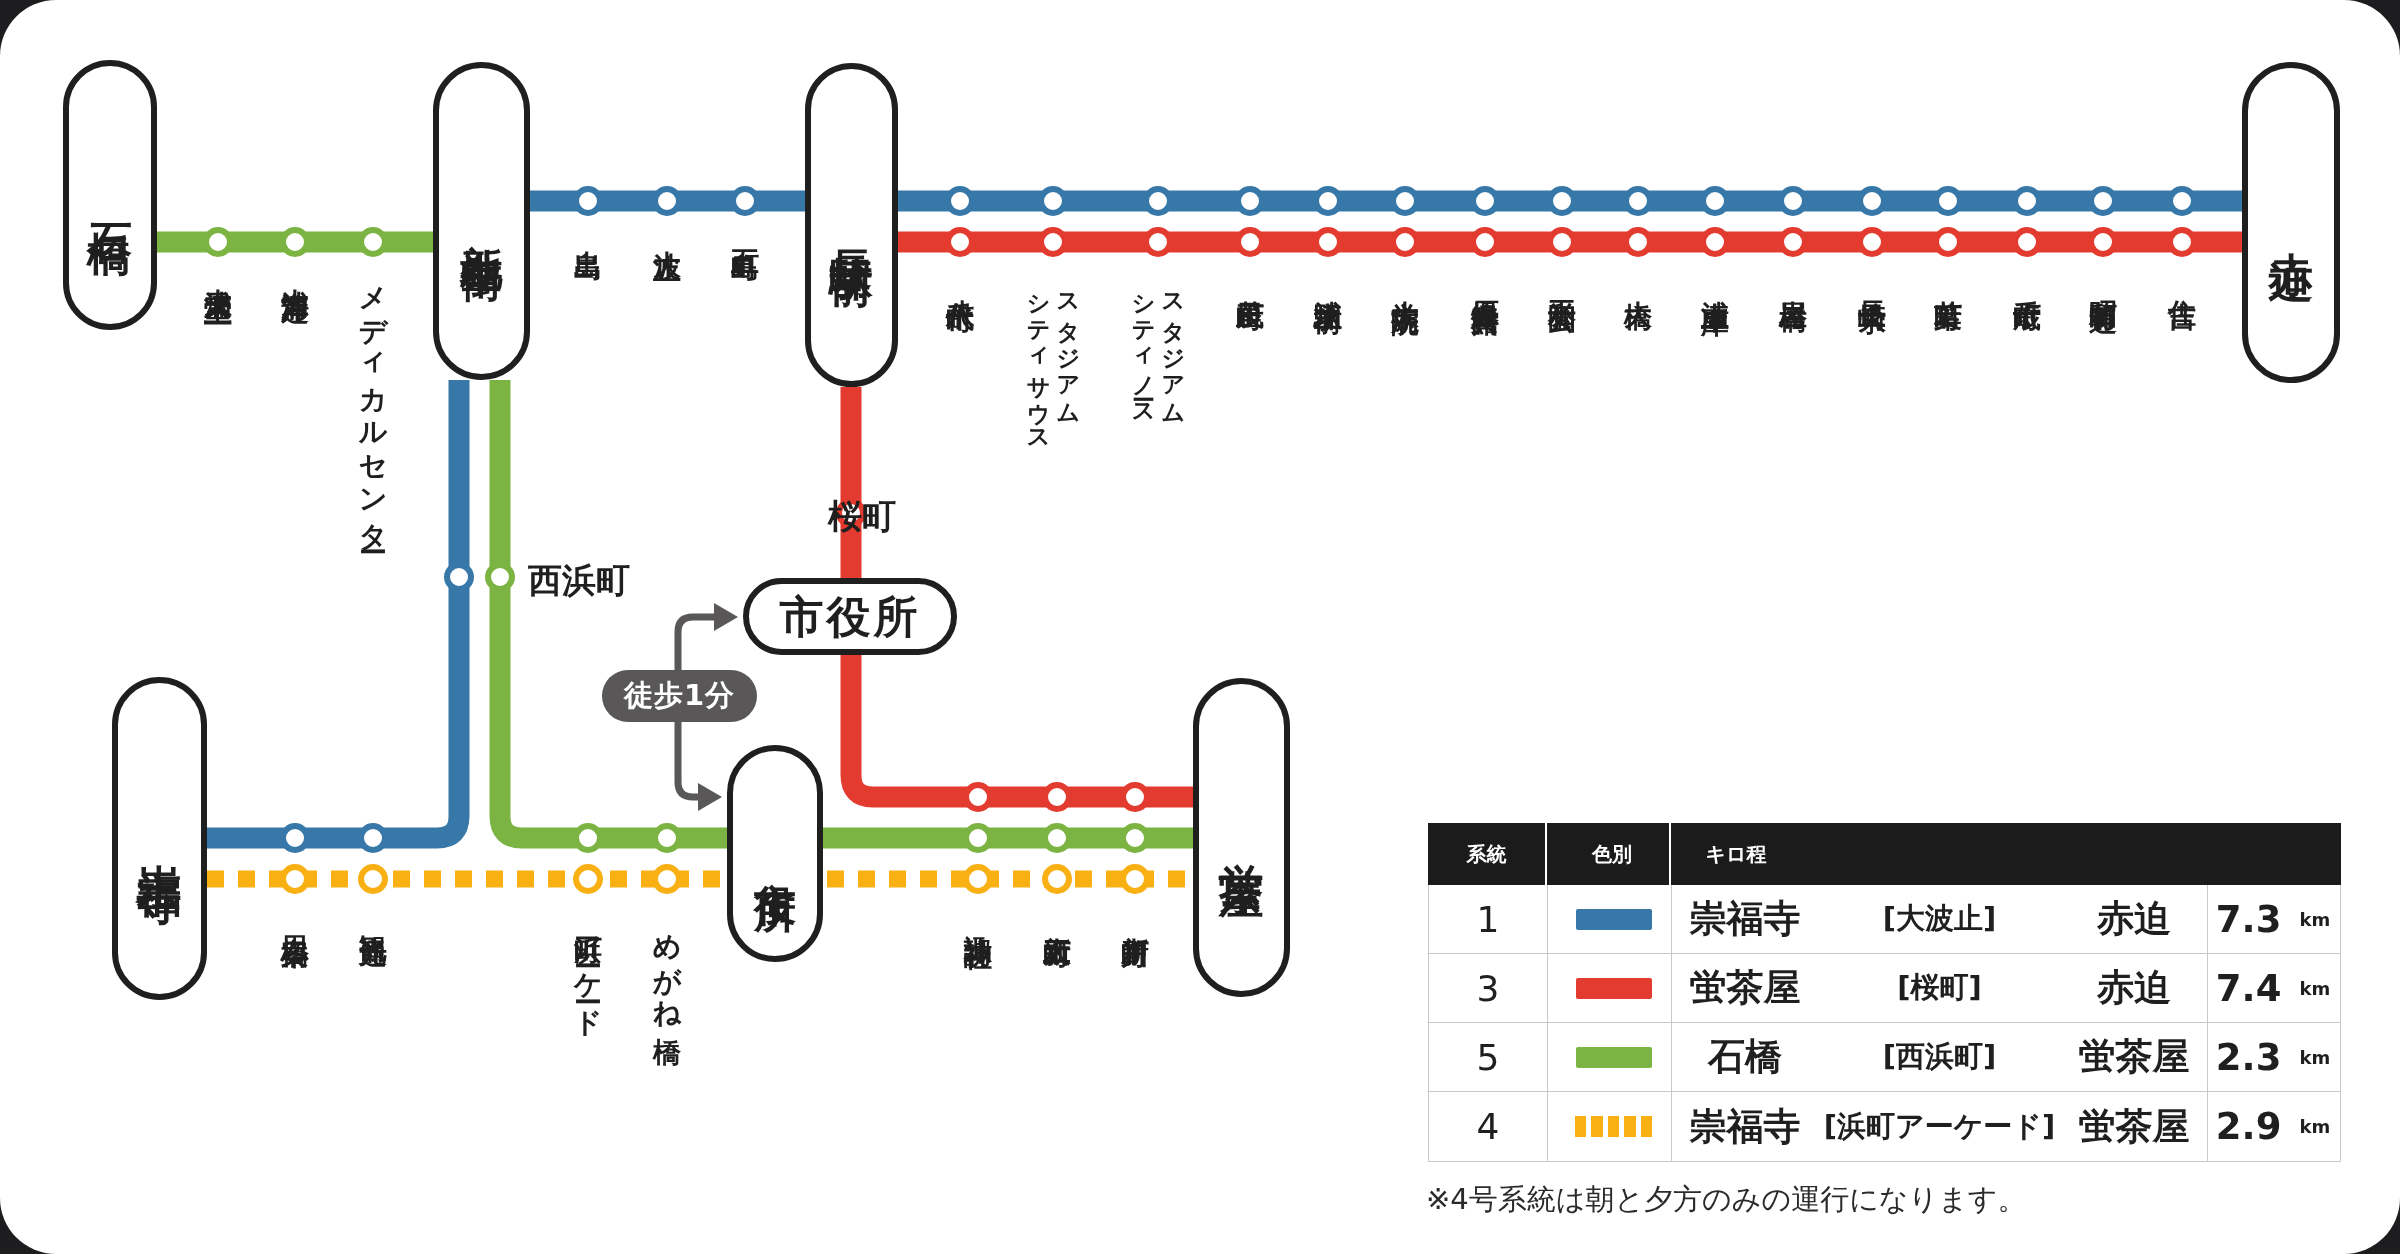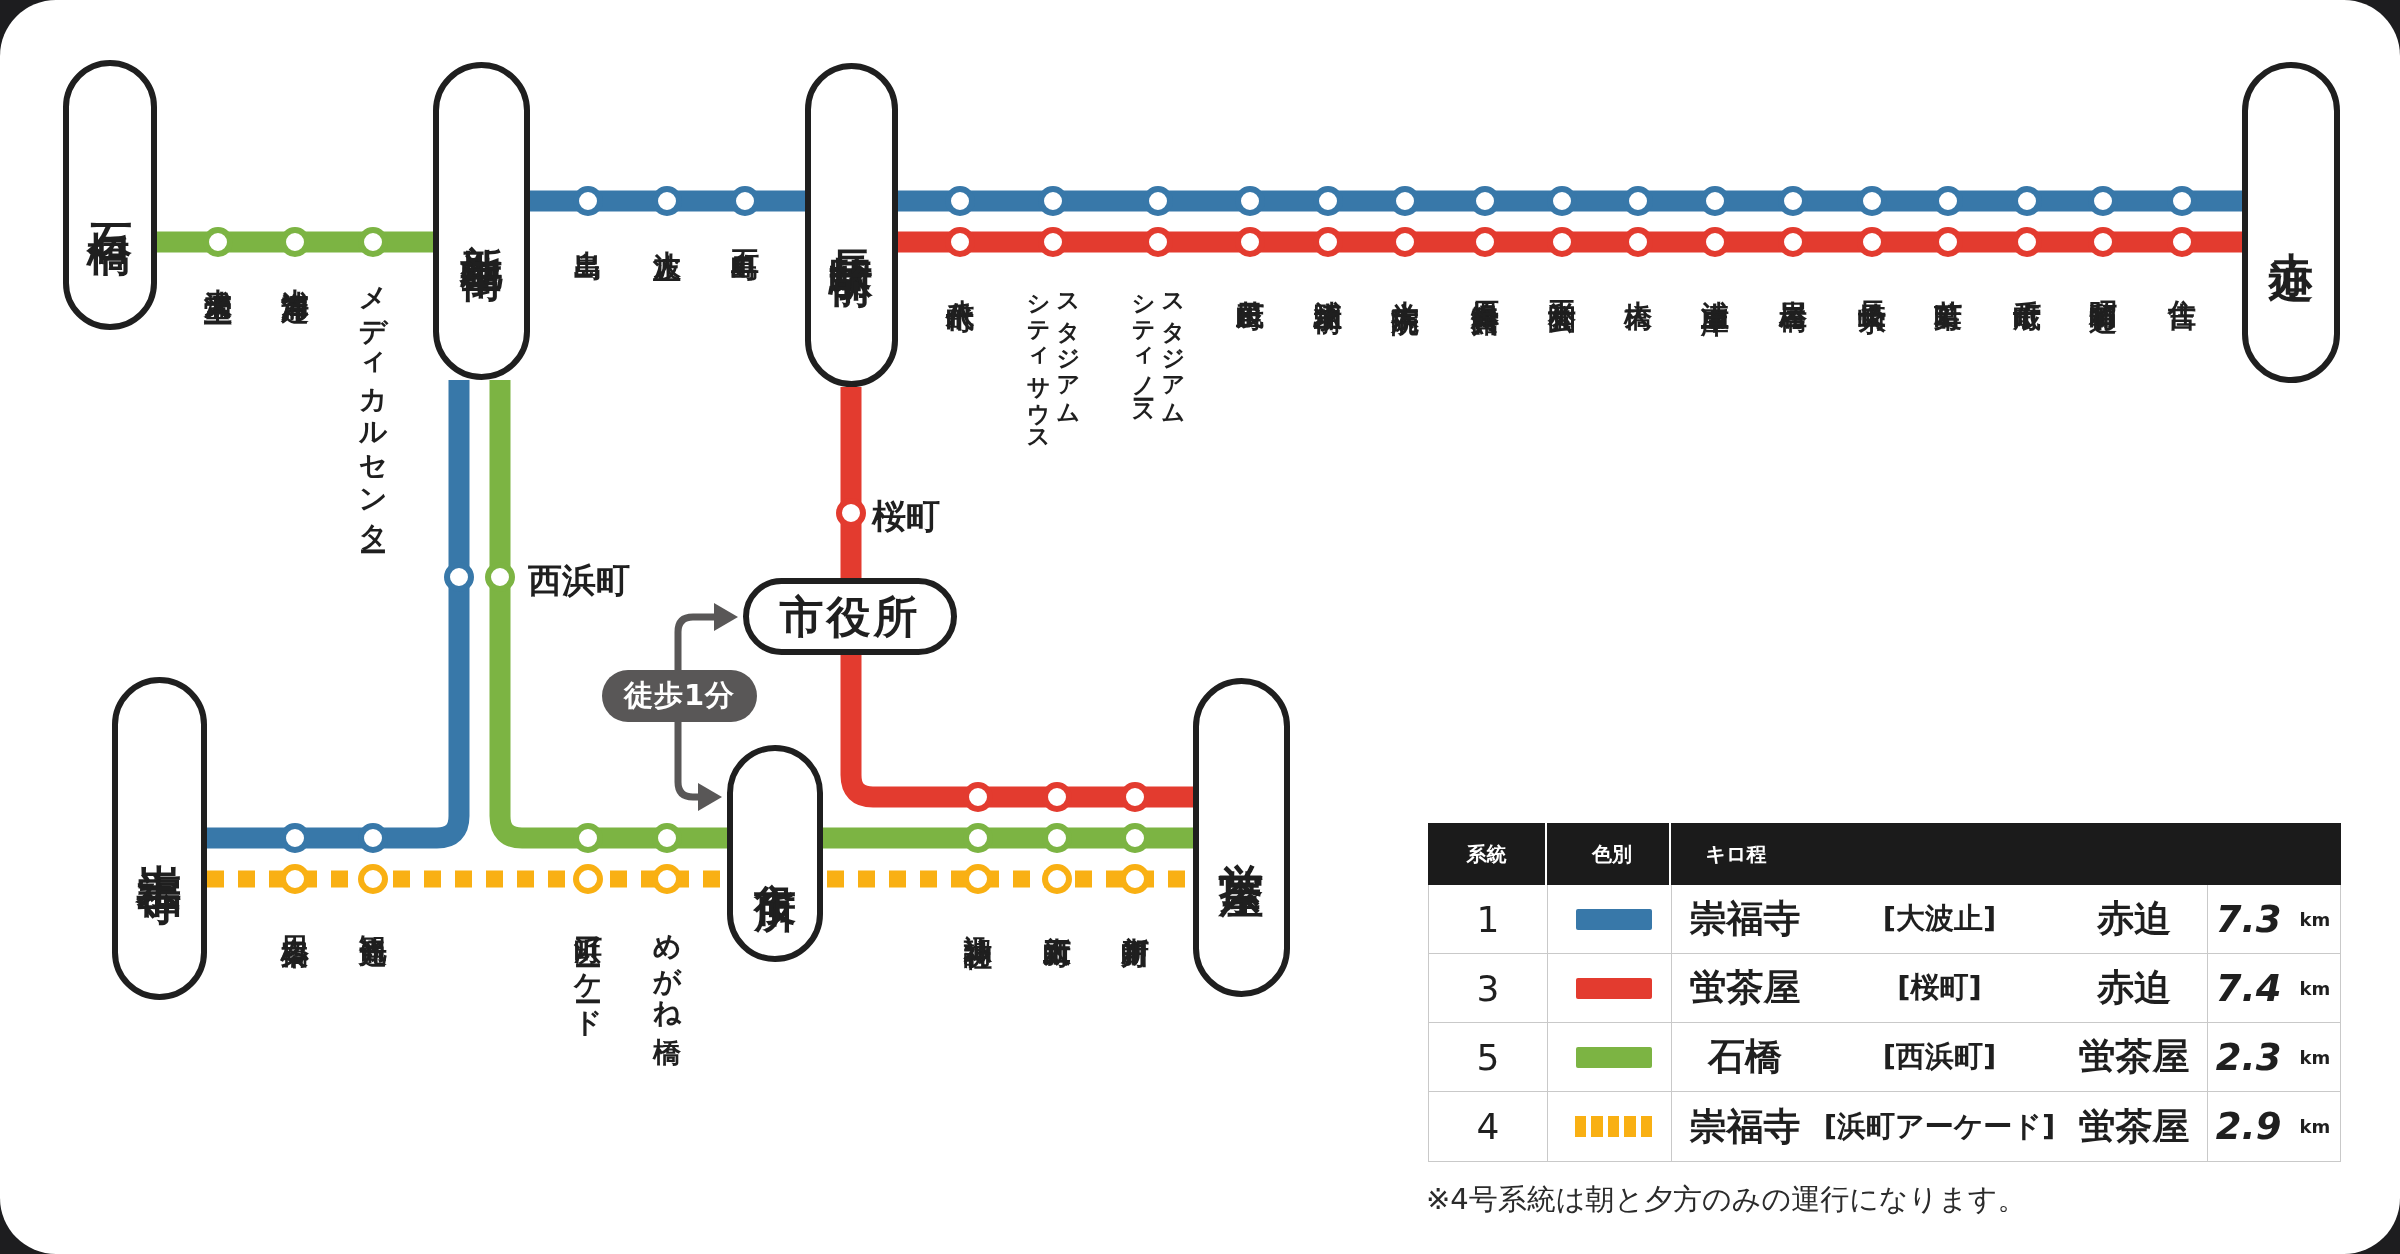--- a/index.html
+++ b/index.html
@@ -39,21 +39,21 @@
   .rt-row .c{display:flex;align-items:center;justify-content:center;border-right:1px solid #c9c9c9;}
   .rt-row .c:last-child{border-right:none;}
   .col-no{width:119px;}.col-color{width:124px;padding-left:8px;}.col-kukan{width:536px;}.col-km{width:130px;}
   .rt-row .c.col-kukan{justify-content:space-between;padding:0 14px;}
   .cell-no{font-size:36px;font-weight:500;}
   .swatch{width:76px;height:21px;border-radius:2px;}
   .swatch-dash{display:flex;gap:5px;}
   .swatch-dash i{display:block;width:11.5px;height:21px;}
   .kukan-from,.kukan-to{font-size:37px;font-weight:700;min-width:118px;text-align:center;}
   .kukan-via{font-size:29px;font-weight:600;flex:1;text-align:center;}
-  .km-num{font-size:37px;font-weight:700;font-style:italic;}
+  .km-num{font-size:37px;font-weight:700;}
   .km-unit{font-size:18px;font-weight:700;margin-left:18px;text-align:right;}
   .table-note{position:absolute;left:1426px;top:1180px;font-size:29px;font-weight:500;color:#2b2b2b;}
 </style>
 </head>
 <body>
 
 <div class="stage">
   <div class="card">
 
     <svg class="map" viewBox="0 0 2400 1254">
@@ -154,21 +154,21 @@
       </div>
     <div class="pill" style="left:727px;top:745px;width:96px;height:217px">
       <span class="vtxt" style="font-size:42px;letter-spacing:4px">市役所</span>
       </div>
 
     <div class="walk-badge">
       <span>徒歩1分</span>
       </div>
 
     <div class="h-label" style="left:528px;top:558px">西浜町</div>
-    <div class="h-label" style="left:872px;top:494px">桜町</div>
+    <div class="h-label" style="left:828px;top:494px">桜町</div>
 
     <div id="labels">
         <div class="v-label" style="left: 218px; top: 266px;">大浦天主堂</div>
         <div class="v-label" style="left: 295px; top: 266px;">大浦海岸通</div>
         <div class="v-label" style="left: 373px; top: 266px;">メディカルセンター</div>
         <div class="v-label" style="left: 588px; top: 228px;">出島</div>
         <div class="v-label" style="left: 667px; top: 228px;">大波止</div>
         <div class="v-label" style="left: 745px; top: 228px;">五島町</div>
         <div class="v-label" style="left: 960px; top: 278px;">八千代町</div>
         <div class="v-label two-col" style="left: 1053px; top: 278px;">スタジアム

